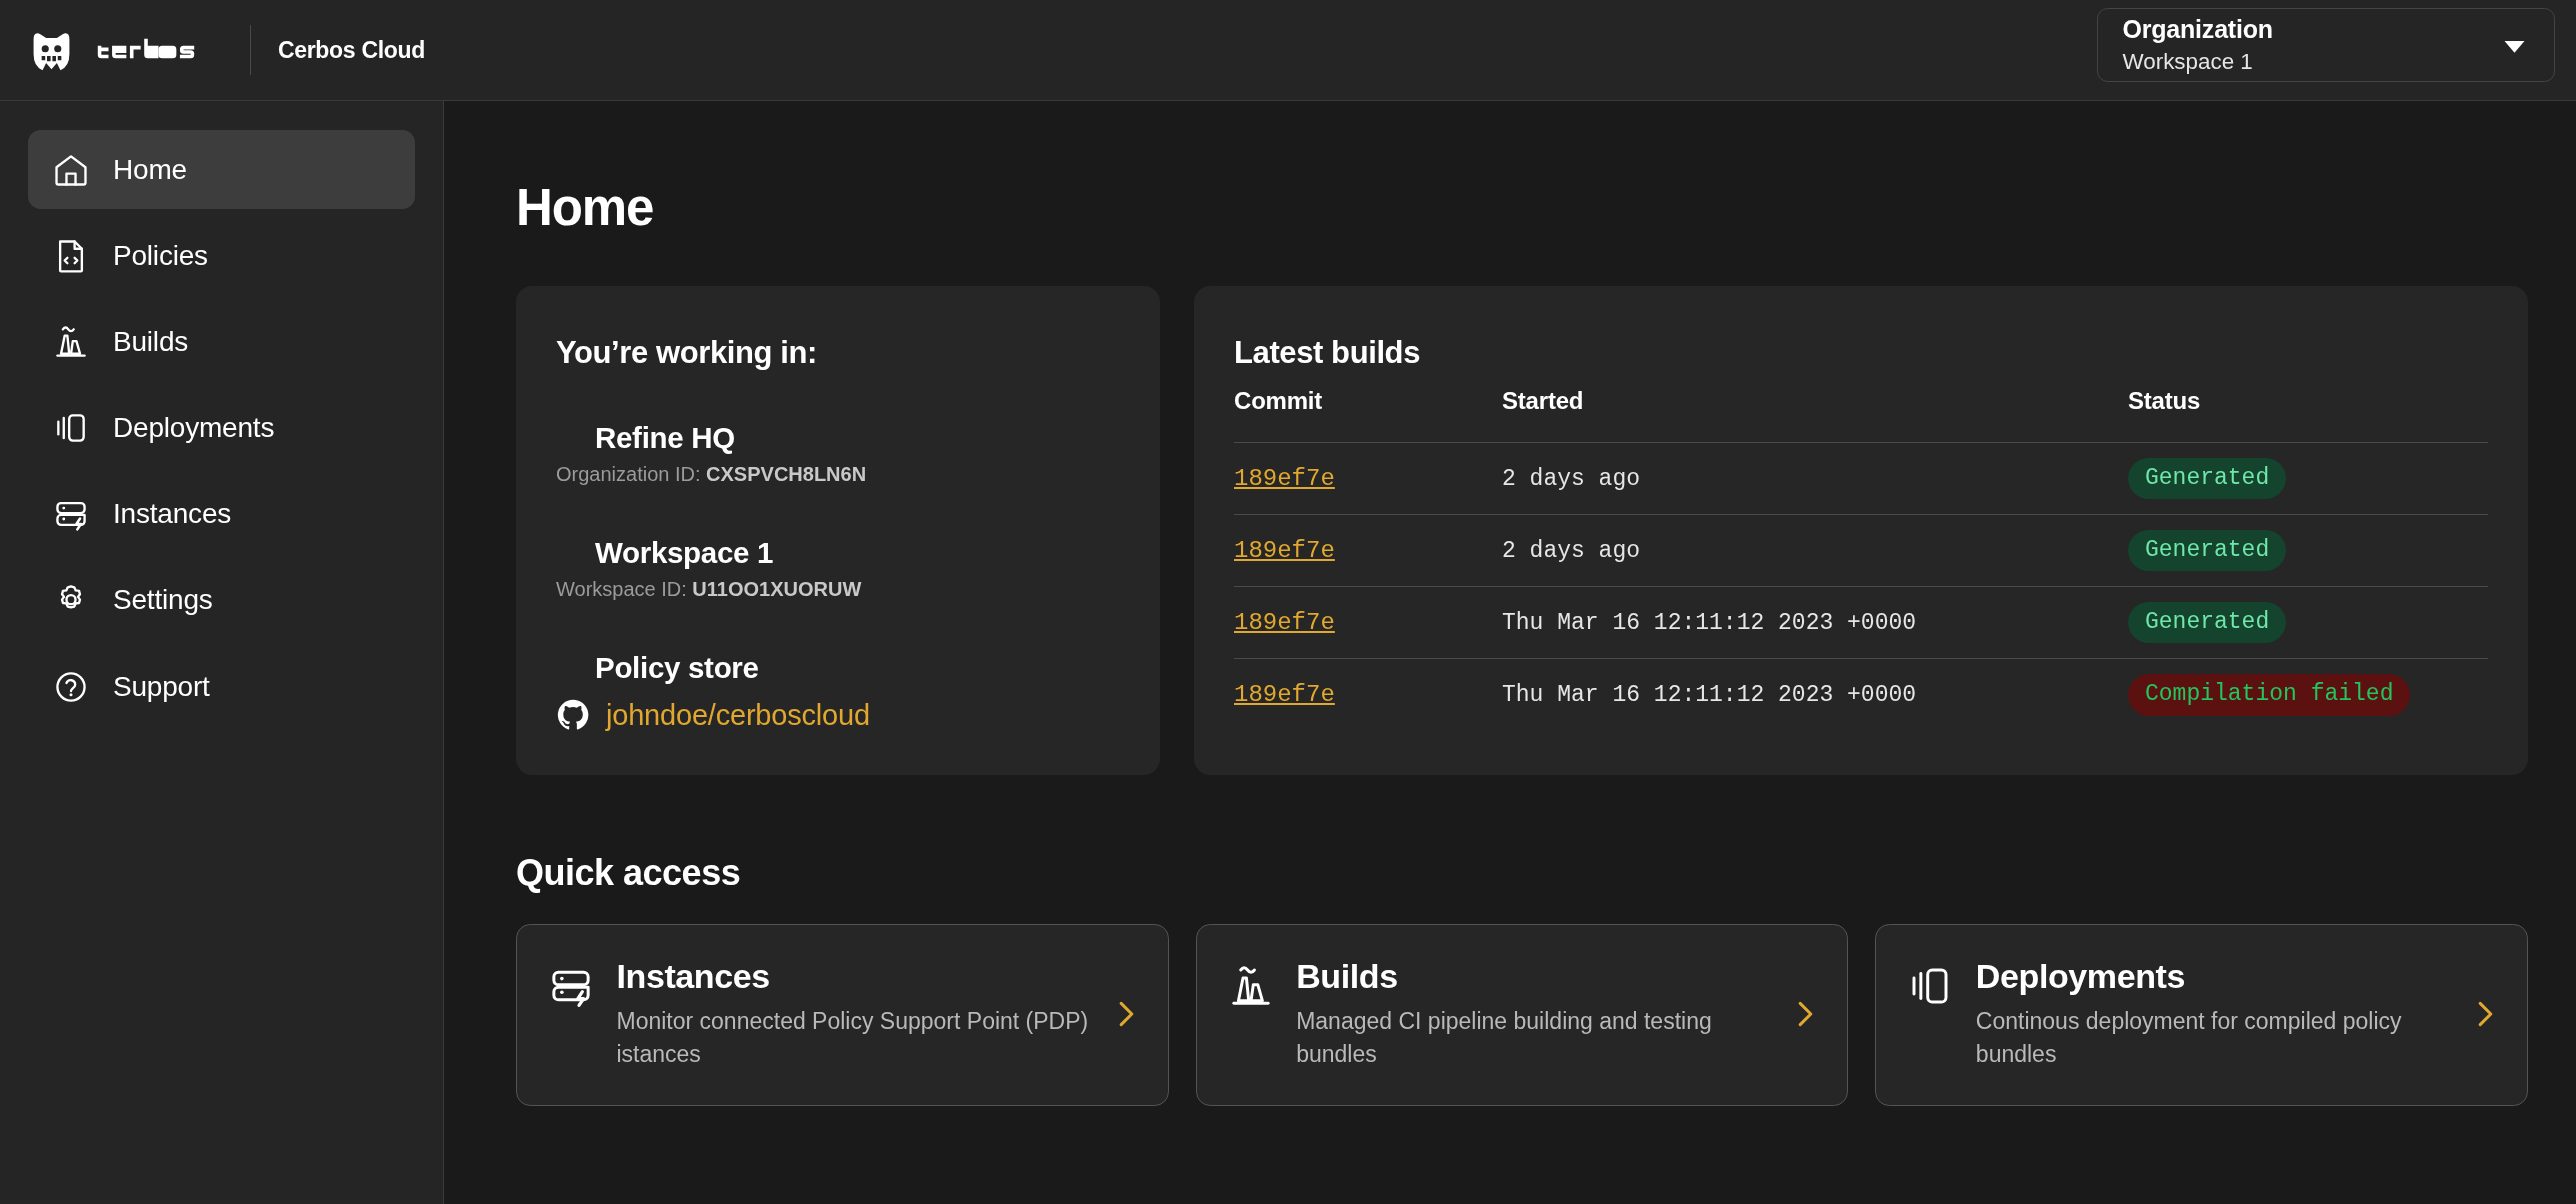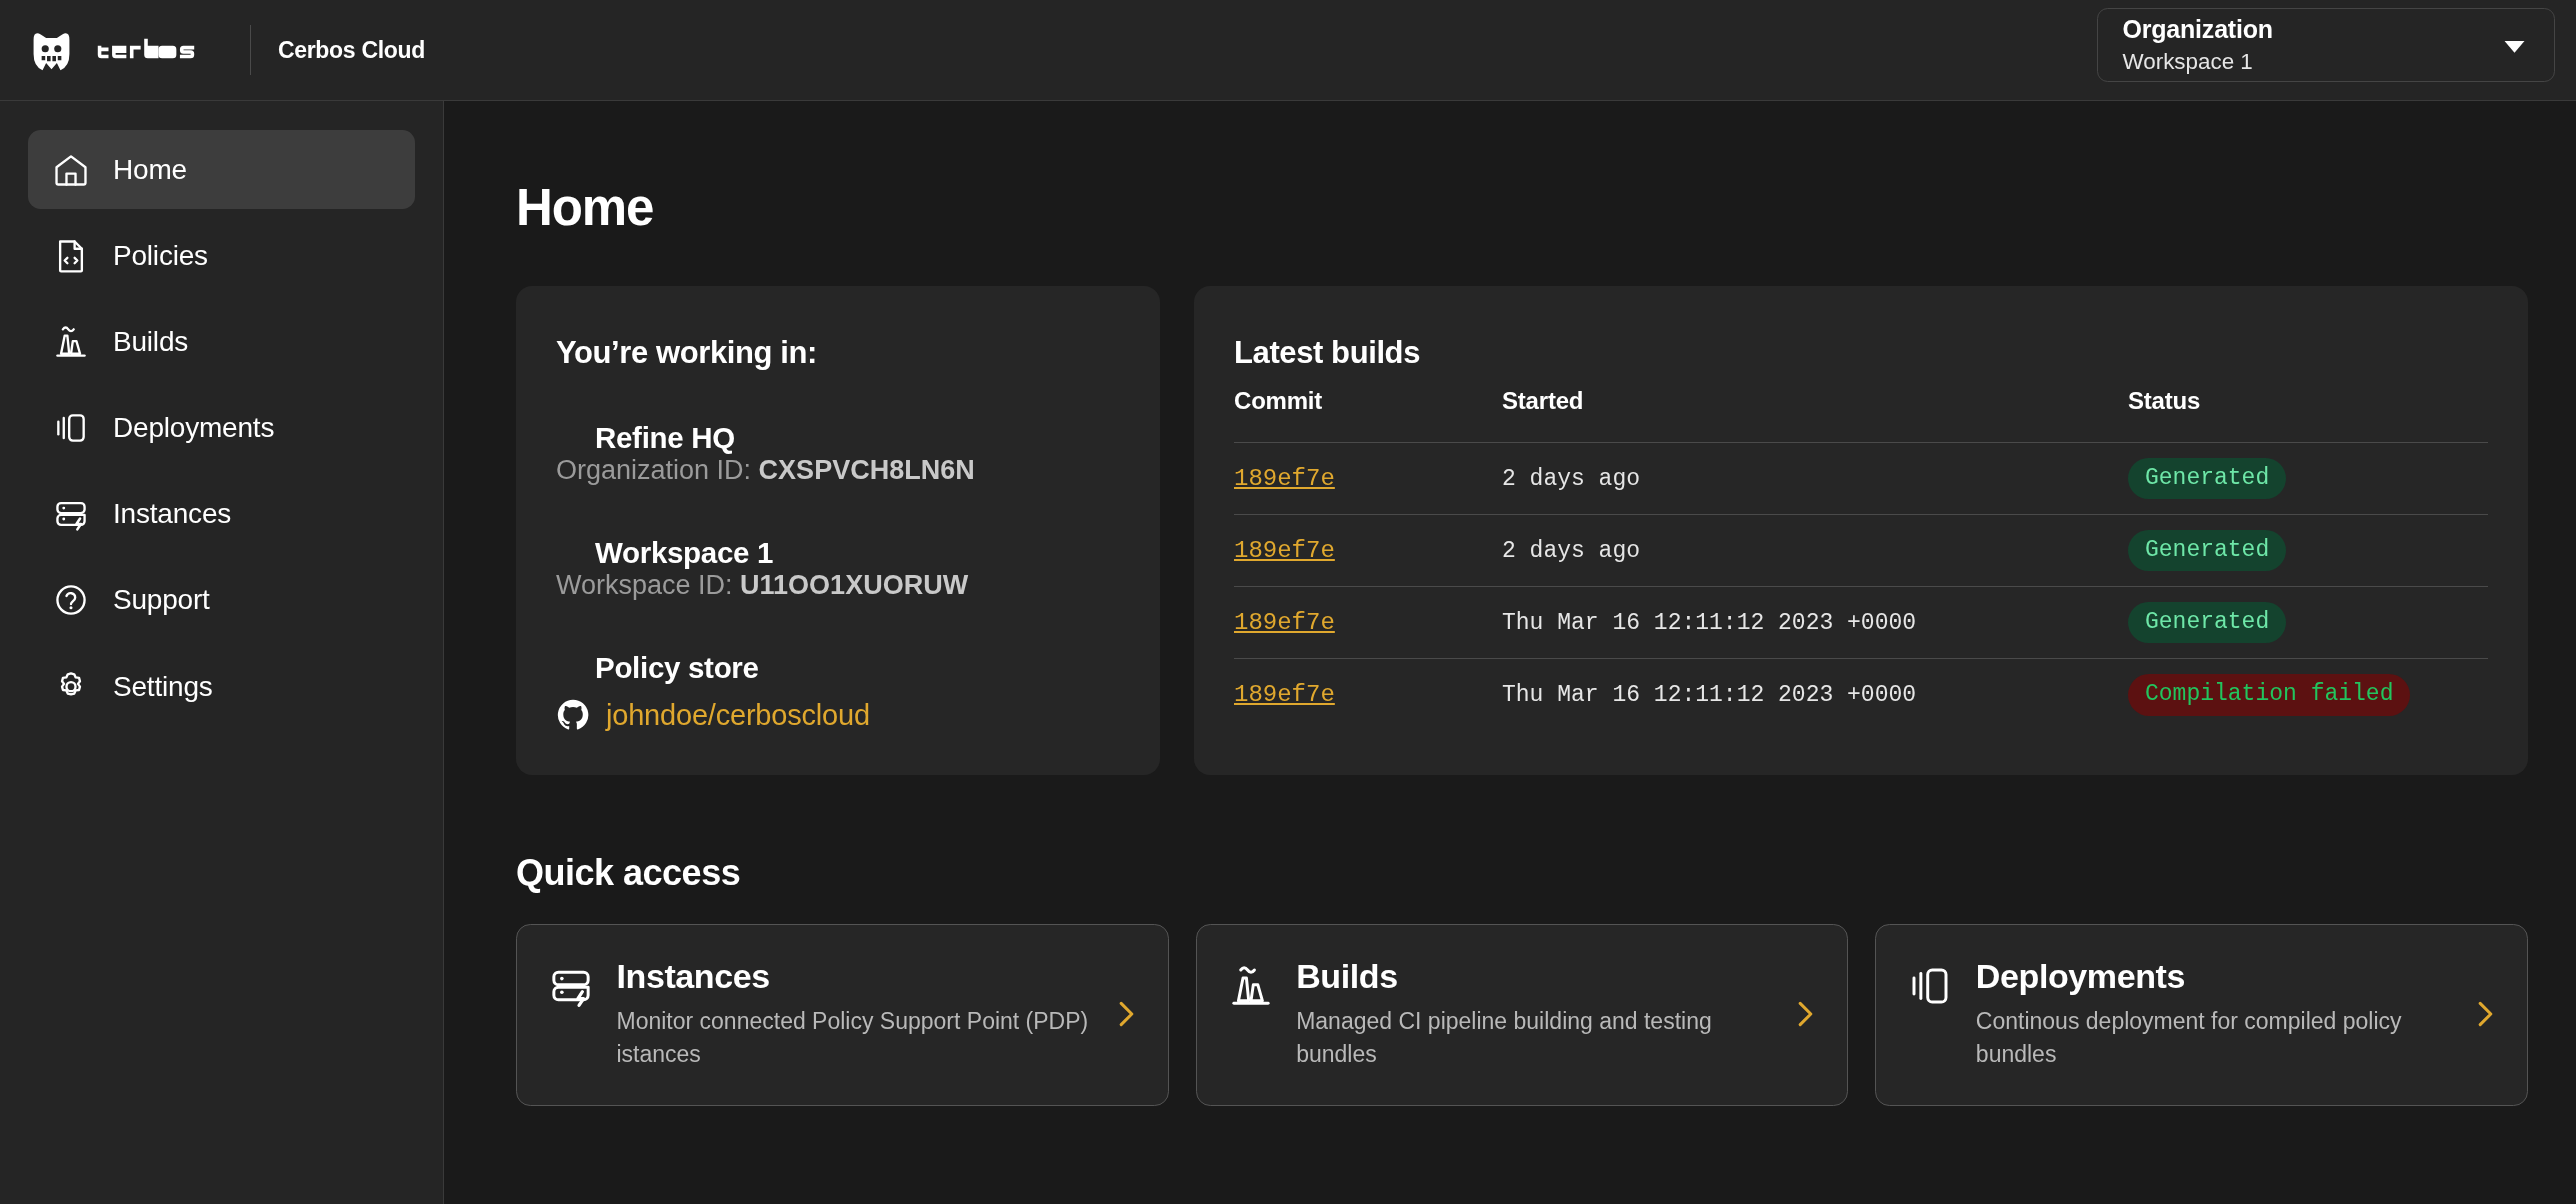--- a/index.html
+++ b/index.html
@@ -68,21 +68,21 @@
   .card {
     background: #262626; border-radius: 16px;
   }
   .card-working { width: 644px; flex: 0 0 644px; padding: 49px 40px 43px 40px; }
   .card-builds  { flex: 1; padding: 49px 40px 36px 40px; }
 
   .card-heading { color: #ffffff; font-size: 31px; font-weight: 700; letter-spacing: -0.4px; }
 
   .ws-block { margin-top: 50px; }
   .ws-name { color: #ffffff; font-size: 29.5px; font-weight: 700; letter-spacing: -0.3px; margin-left: 39px; }
-  .ws-meta { color: #9b9b9b; font-size: 27px; }
+  .ws-meta { color: #9b9b9b; font-size: 20px; margin-top: 8px; }
   .ws-meta b { color: #c9c9c9; font-weight: 700; }
   .store-link { display: flex; align-items: flex-end; gap: 16px; margin-top: 12.5px; cursor: pointer; }
   .gh-icon { width: 34px; height: 34px; flex: 0 0 34px; display: block; }
   .store-name { color: #e0a82e; font-size: 29px; letter-spacing: -0.2px; }
 
   
   .builds-table { width: 100%; border-collapse: collapse; margin-top: 16px; }
   .builds-table th {
     text-align: left; color: #ffffff; font-size: 24px; font-weight: 700;
     padding: 0 0 27px 0; letter-spacing: -0.2px;
@@ -221,36 +221,36 @@
               <circle cx="13" cy="26.5" r="1.6" fill="#ffffff" stroke="none"></circle>
               <path d="M31 26 l-4 6 h5 l-4 6" stroke-width="2.8"></path>
             </svg>
           </span>
           <span>Instances</span>
         </li>
 
         <li class="nav-item">
           <span class="nav-icon">
             <svg viewBox="0 0 42 42" width="38" height="38" fill="none" stroke="#ffffff" stroke-width="2.6" stroke-linecap="round" stroke-linejoin="round">
+              <path d="M21 6 l3.6 1 l1.6 3.4 l3.7 0.5 l1 3.7 l-2.2 3 l2.2 3 l-1 3.7 l-3.7 0.5 l-1.6 3.4 l-3.6 1 l-3.6 -1 l-1.6 -3.4 l-3.7 -0.5 l-1 -3.7 l2.2 -3 l-2.2 -3 l1 -3.7 l3.7 -0.5 l1.6 -3.4 Z"></path>
+              <circle cx="21" cy="20.6" r="5"></circle>
+            </svg>
+          </span>
+          <span>Settings</span>
+        </li>
+
+        <li class="nav-item">
+          <span class="nav-icon">
+            <svg viewBox="0 0 42 42" width="38" height="38" fill="none" stroke="#ffffff" stroke-width="2.6" stroke-linecap="round" stroke-linejoin="round">
               <circle cx="21" cy="21" r="15"></circle>
               <path d="M16 16.5 a5 5 0 0 1 9.6 2 c0 3.4 -4.6 4 -4.6 7"></path>
               <circle cx="21" cy="29.5" r="1.7" fill="#ffffff" stroke="none"></circle>
             </svg>
           </span>
           <span>Support</span>
-        </li>
-
-        <li class="nav-item">
-          <span class="nav-icon">
-            <svg viewBox="0 0 42 42" width="38" height="38" fill="none" stroke="#ffffff" stroke-width="2.6" stroke-linecap="round" stroke-linejoin="round">
-              <path d="M21 6 l3.6 1 l1.6 3.4 l3.7 0.5 l1 3.7 l-2.2 3 l2.2 3 l-1 3.7 l-3.7 0.5 l-1.6 3.4 l-3.6 1 l-3.6 -1 l-1.6 -3.4 l-3.7 -0.5 l-1 -3.7 l2.2 -3 l-2.2 -3 l1 -3.7 l3.7 -0.5 l1.6 -3.4 Z"></path>
-              <circle cx="21" cy="20.6" r="5"></circle>
-            </svg>
-          </span>
-          <span>Settings</span>
         </li>
 
       </ul>
     </nav>
 
     <main class="main">
       <h1 class="page-title">Home</h1>
 
       <div class="cards-row">
 

